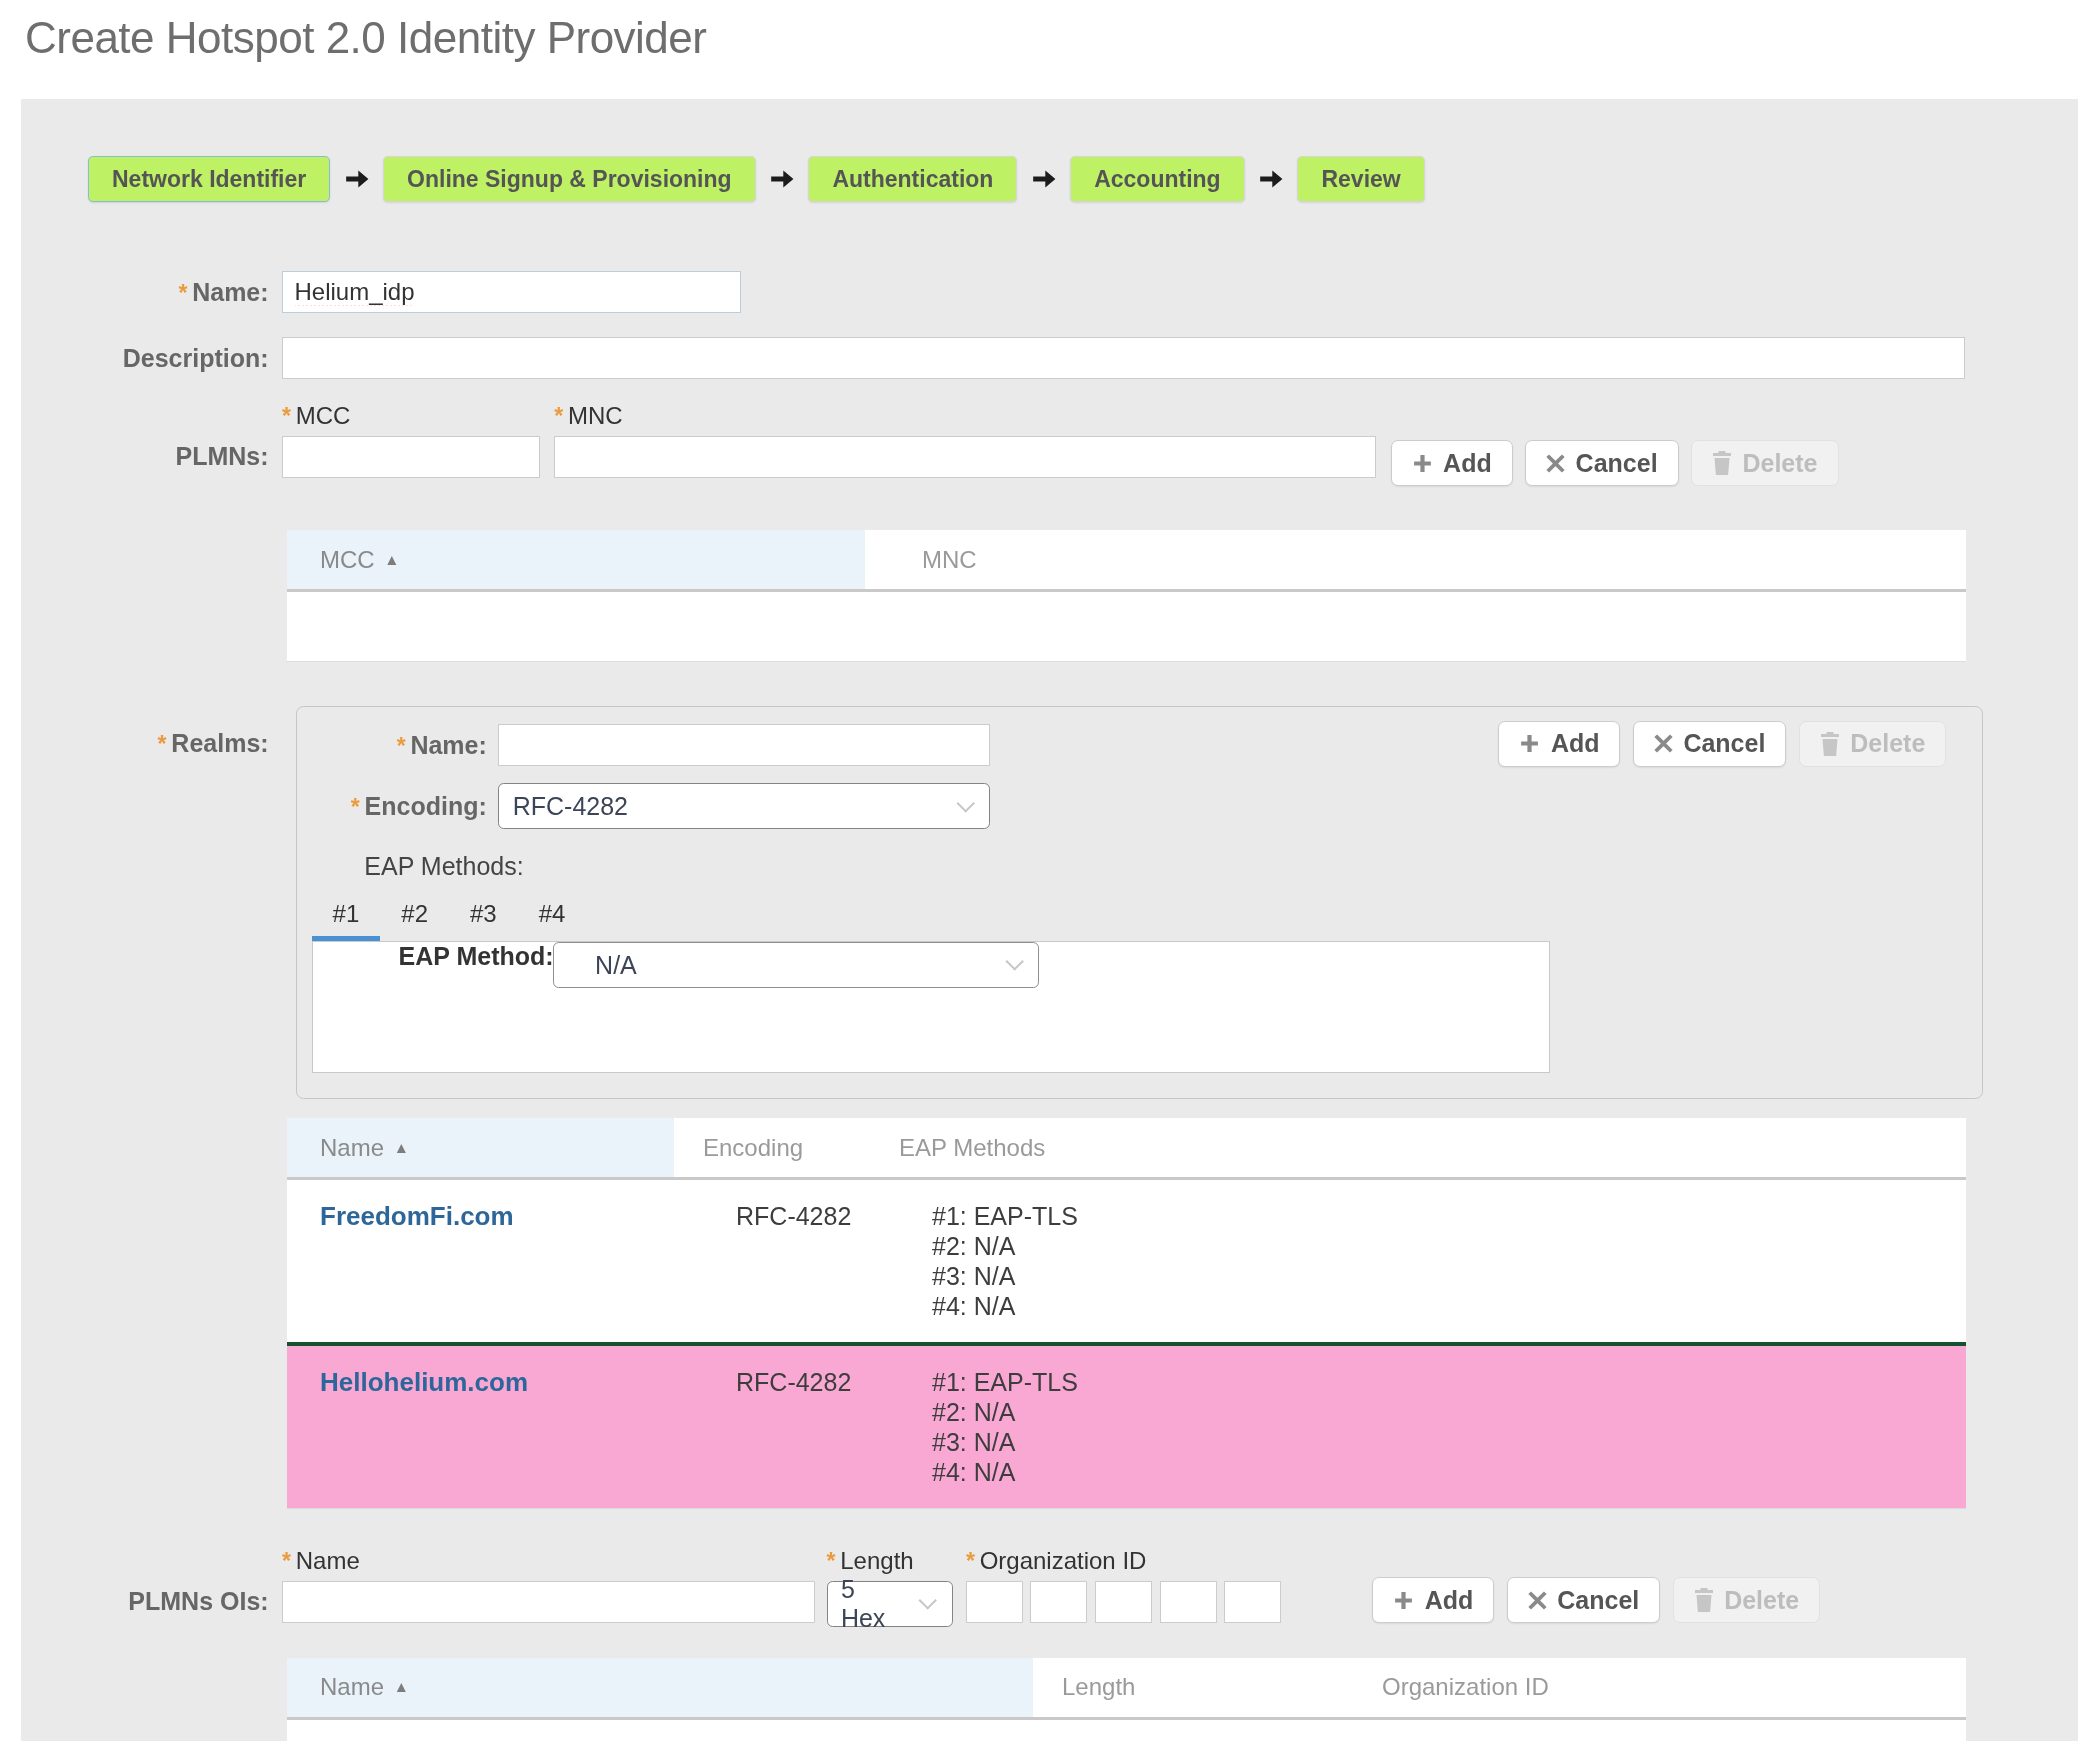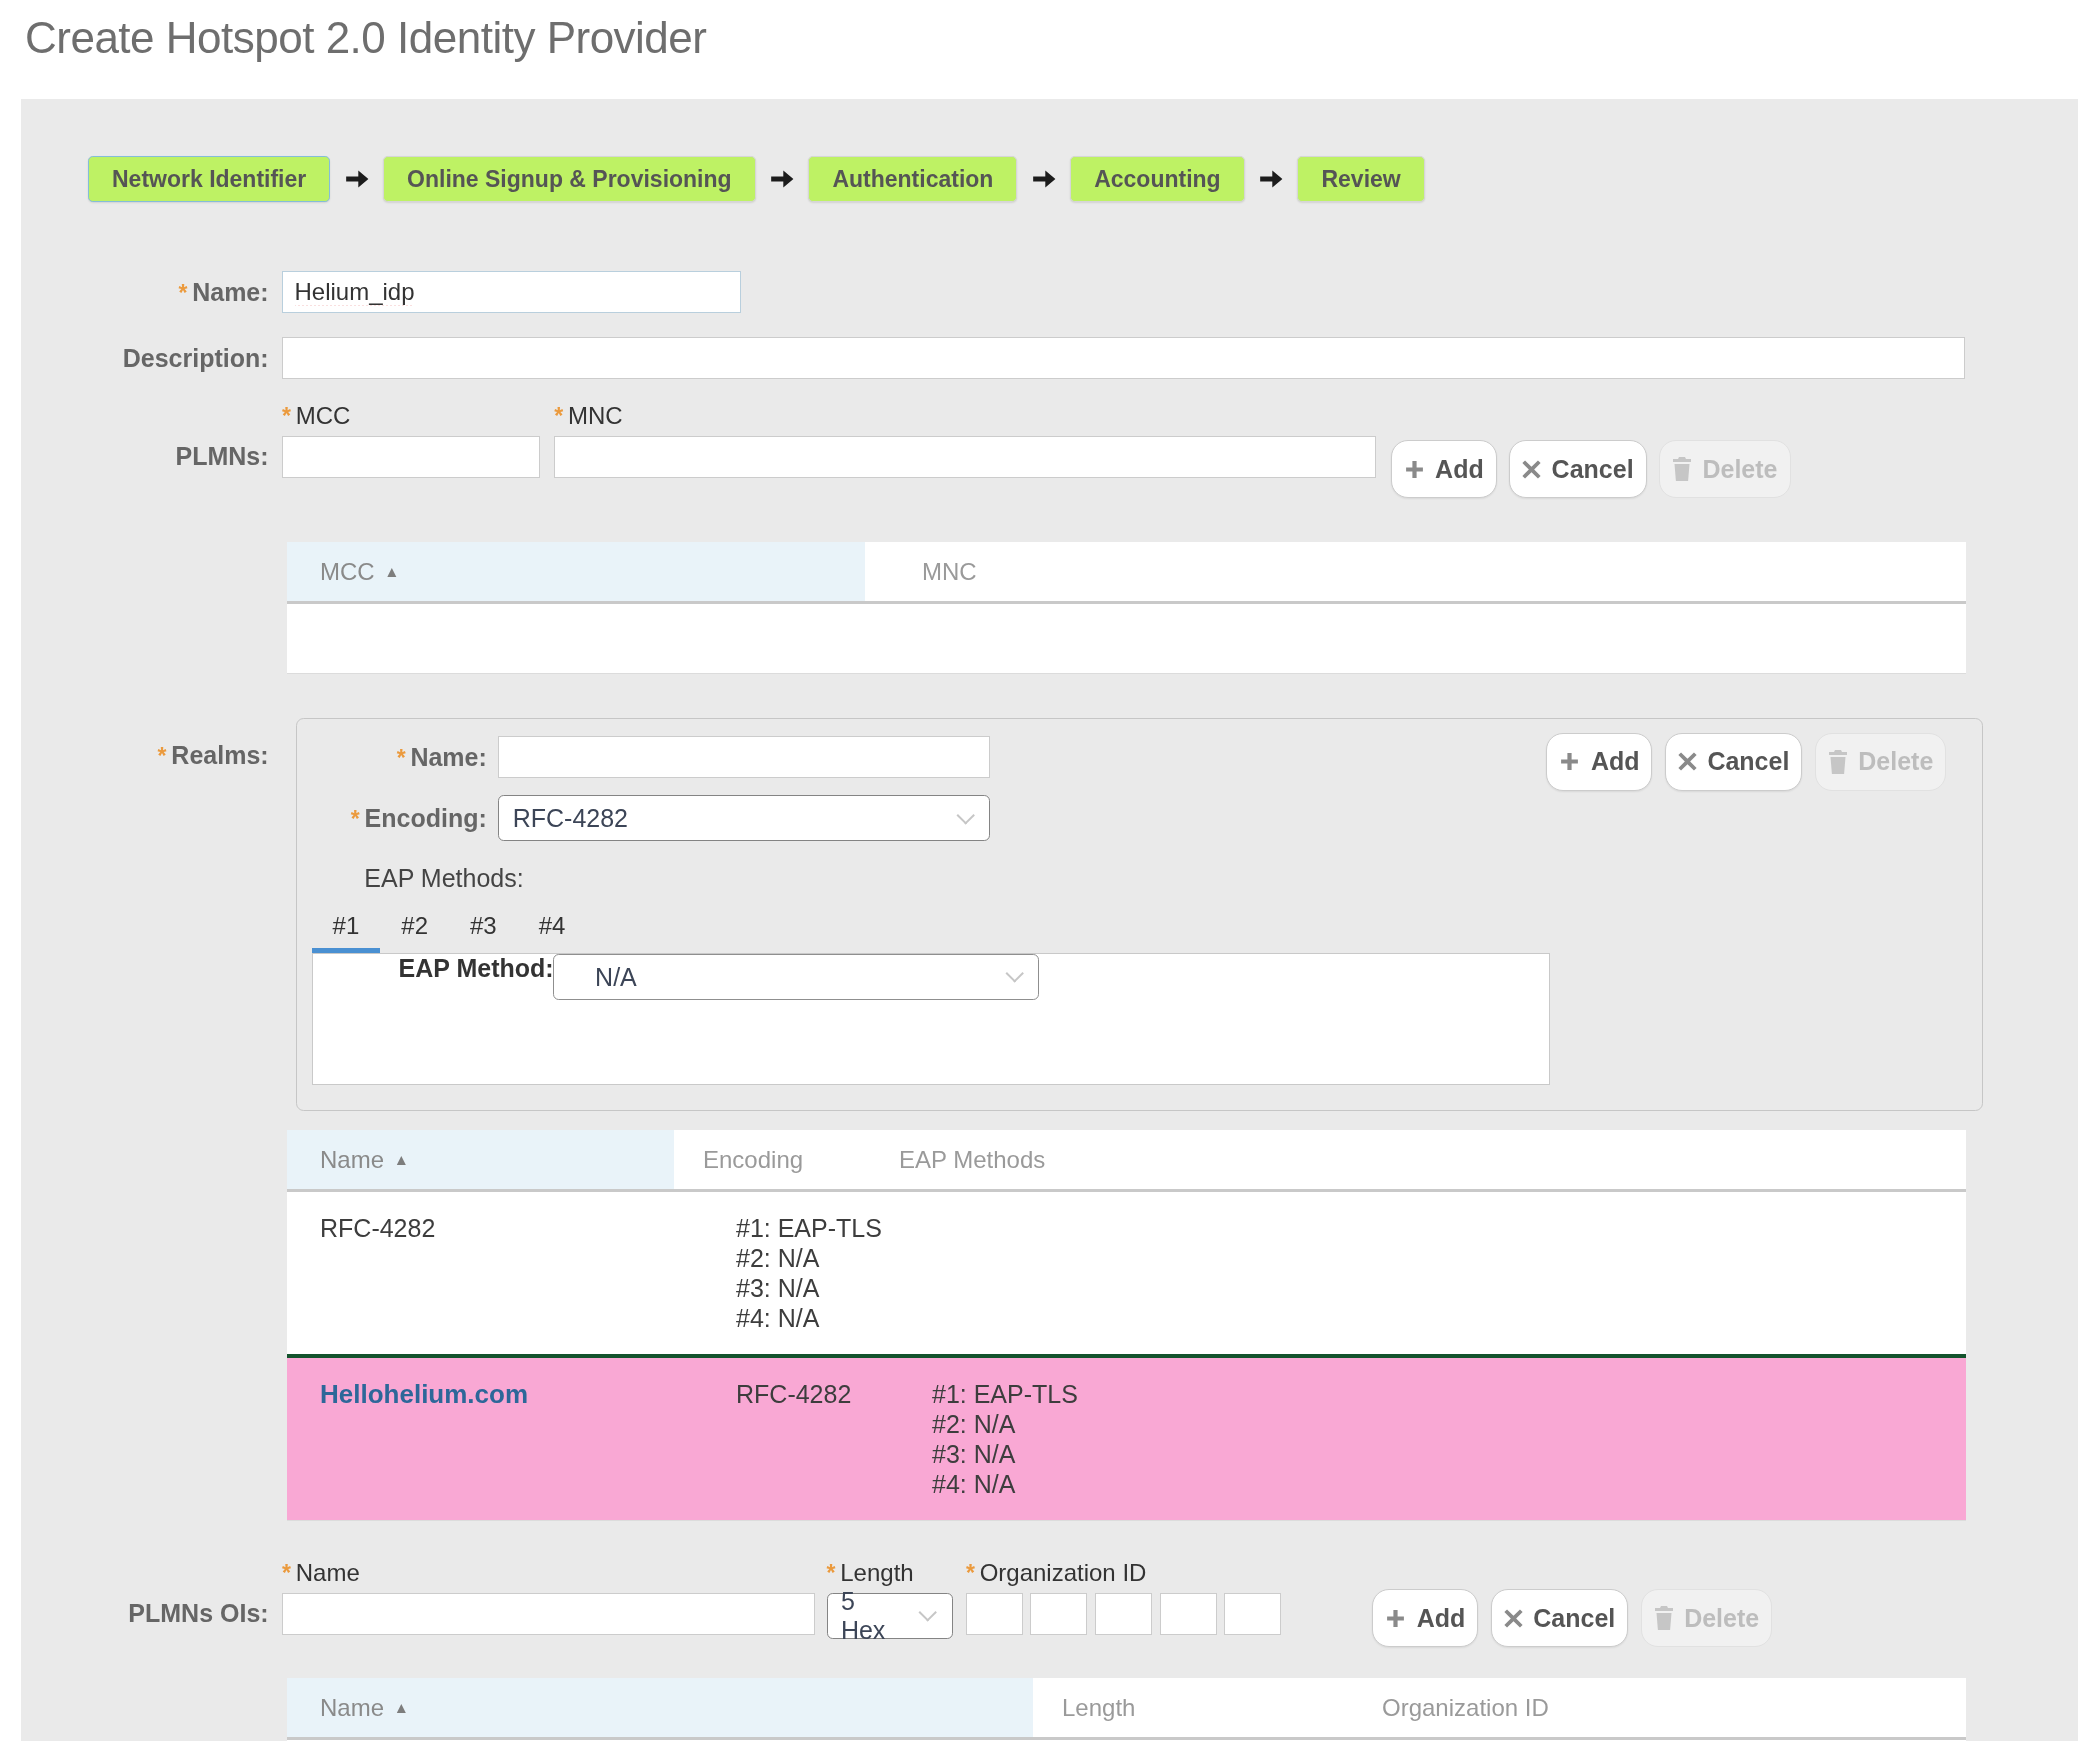--- a/index.html
+++ b/index.html
@@ -83,25 +83,25 @@
     white-space: nowrap;
   }
   .field-group { display: flex; flex-direction: column; }
 
   
   .btn-row { display: flex; gap: 12.4px; }
   .btn {
     display: inline-flex;
     align-items: center;
     gap: 10.5px;
-    height: 58px;
+    height: 46px;
     background: #ffffff;
     border: 1px solid #cccccc;
-    border-radius: 17px;
-    padding: 0 12px;
+    border-radius: 7px;
+    padding: 0 20px;
     font-family: inherit;
     font-size: 25px;
     font-weight: bold;
     color: #555555;
     box-shadow: 0 1px 1.9px rgba(0,0,0,0.08);
     cursor: pointer;
     white-space: nowrap;
   }
   .btn svg { fill: #8a8a8a; }
   .btn.disabled {
@@ -405,20 +405,21 @@
           </div>
         <div class="th">
             <span>Encoding</span>
           </div>
         <div class="th">
             <span>EAP Methods</span>
           </div>
       </div>
       <div class="table-body">
           <div class="r-row">
+            <div class="r-cell"><span class="realm-link">FreedomFi.com</span></div>
             <div class="r-cell">RFC-4282</div>
             <div class="r-cell">
               <div>#1: EAP-TLS</div>
               <div>#2: N/A</div>
               <div>#3: N/A</div>
               <div>#4: N/A</div>
             </div>
           </div>
           <div class="r-row alt">
             <div class="r-cell"><span class="realm-link">Hellohelium.com</span></div>

